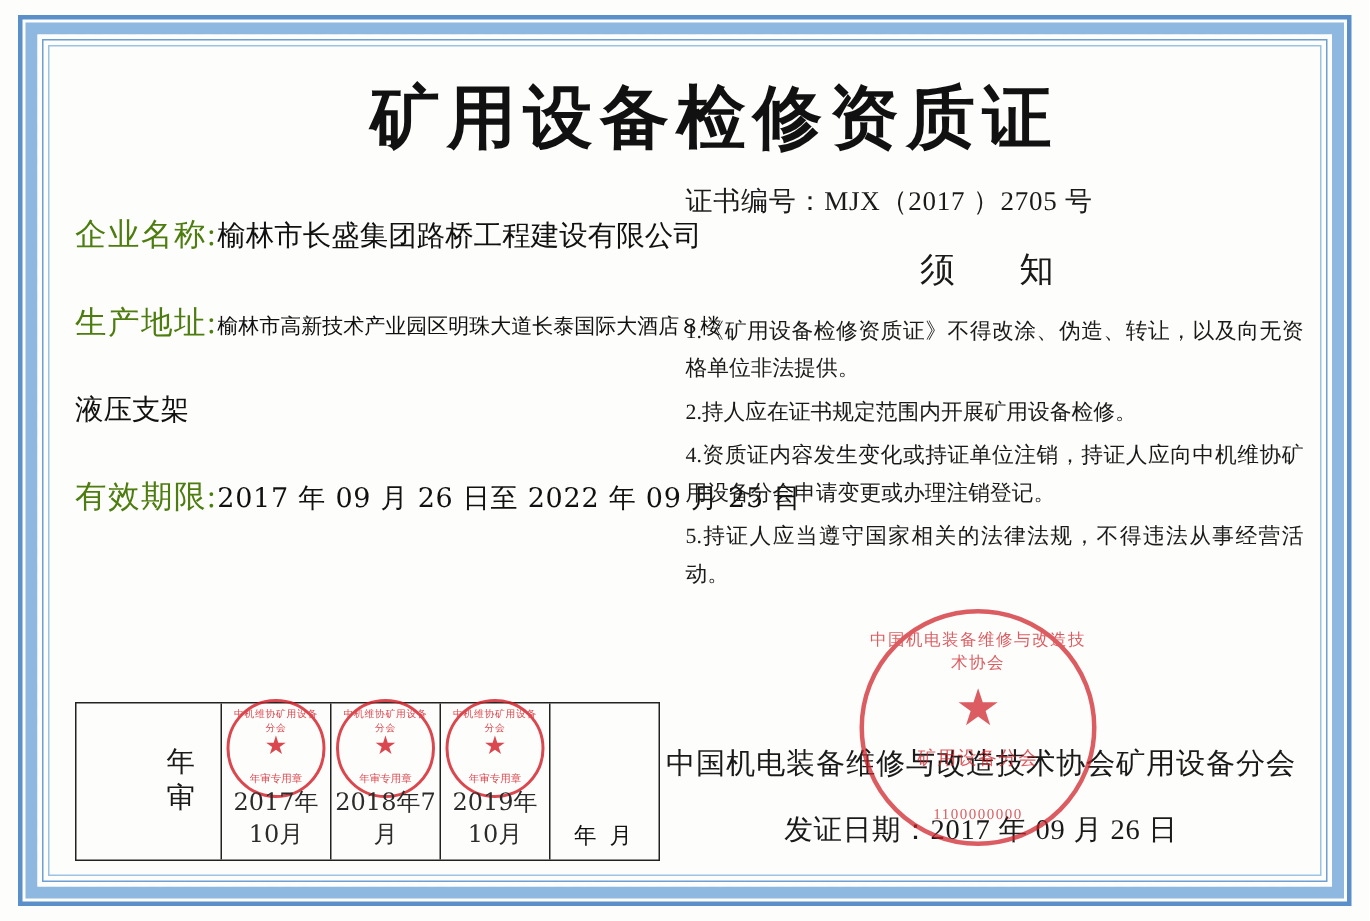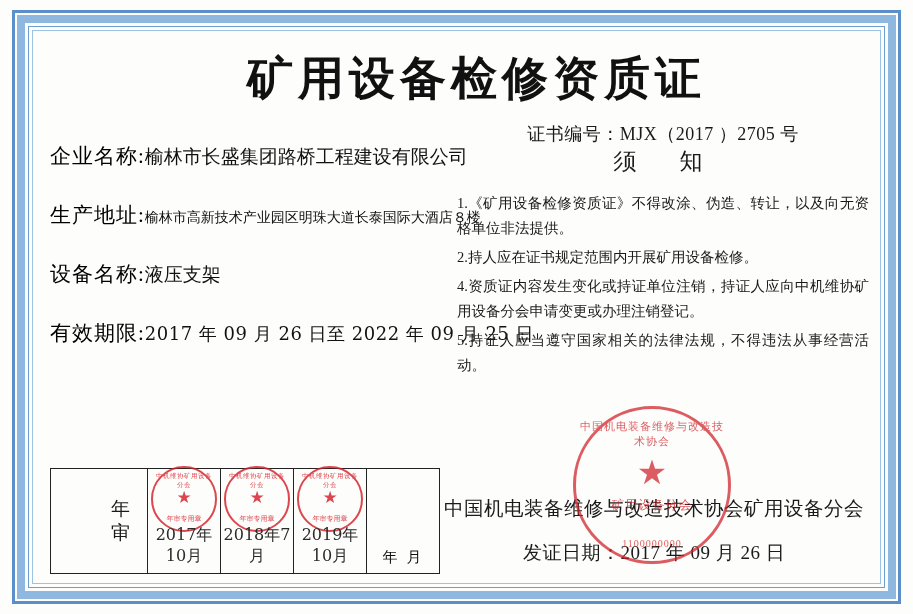--- a/index.html
+++ b/index.html
@@ -94,21 +94,21 @@
   }
   .field-row {
     display: flex;
     align-items: baseline;
     margin-bottom: 31px;
     white-space: nowrap;
   }
   .field-label {
     font-size: 21px;
     letter-spacing: 1px;
-    color: #000000;
+    color: #4d7c0f;
     flex: 0 0 auto;
   }
   .field-value {
     font-size: 16px;
     color: #111;
     flex: 0 0 auto;
     font-family: "DejaVu Serif", "Liberation Serif", serif;
   }
   .field-value.big {
     font-size: 19px;
@@ -123,22 +123,23 @@
 
   
   #right-col {
     position: absolute;
     right: 12px;
     top: 92px;
     width: 412px;
   }
   #cert-number {
     font-size: 18px;
-    text-align: center;
-    letter-spacing: 0.5px;
+    text-align: left;
+    letter-spacing: 0.5px;
+    margin-bottom: 18px;
     white-space: nowrap;
   }
   #notice-title {
     text-align: center;
     font-size: 23px;
     letter-spacing: 10px;
     margin-bottom: 14px;
     font-weight: normal;
   }
   .notice-item {
@@ -312,21 +313,20 @@
         <span class="field-label">企业名称:</span>
         <span class="field-value big">榆林市长盛集团路桥工程建设有限公司</span>
       </div>
 
       <div class="field-row">
         <span class="field-label">生产地址:</span>
         <span class="field-value addr">榆林市高新技术产业园区明珠大道长泰国际大酒店８楼</span>
       </div>
 
       <div class="field-row">
-        <span class="field-label">设备名称:</span>
         <span class="field-value big">液压支架</span>
       </div>
 
       <div class="field-row">
         <span class="field-label">有效期限:</span>
         <span class="field-value valid">2017 年 09 月 26 日至 2022 年 09 月 25 日</span>
       </div>
 
     </div>
 

